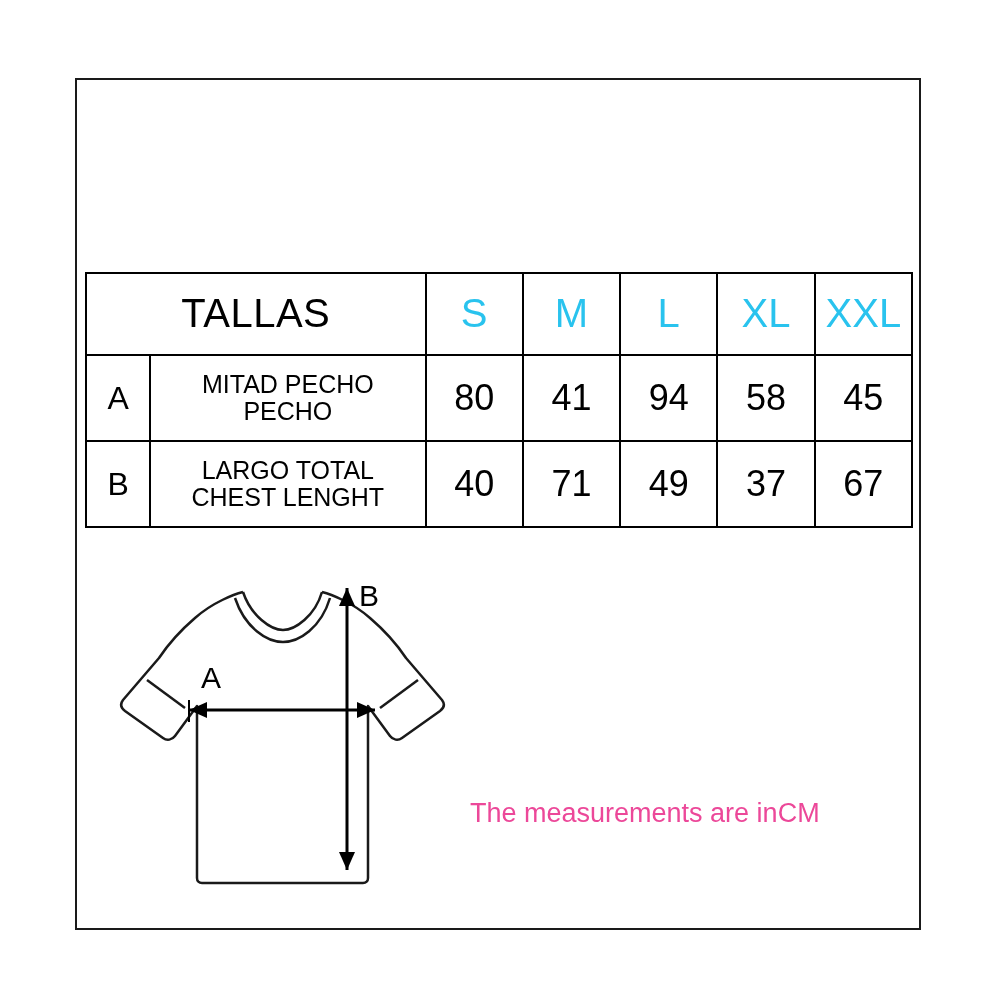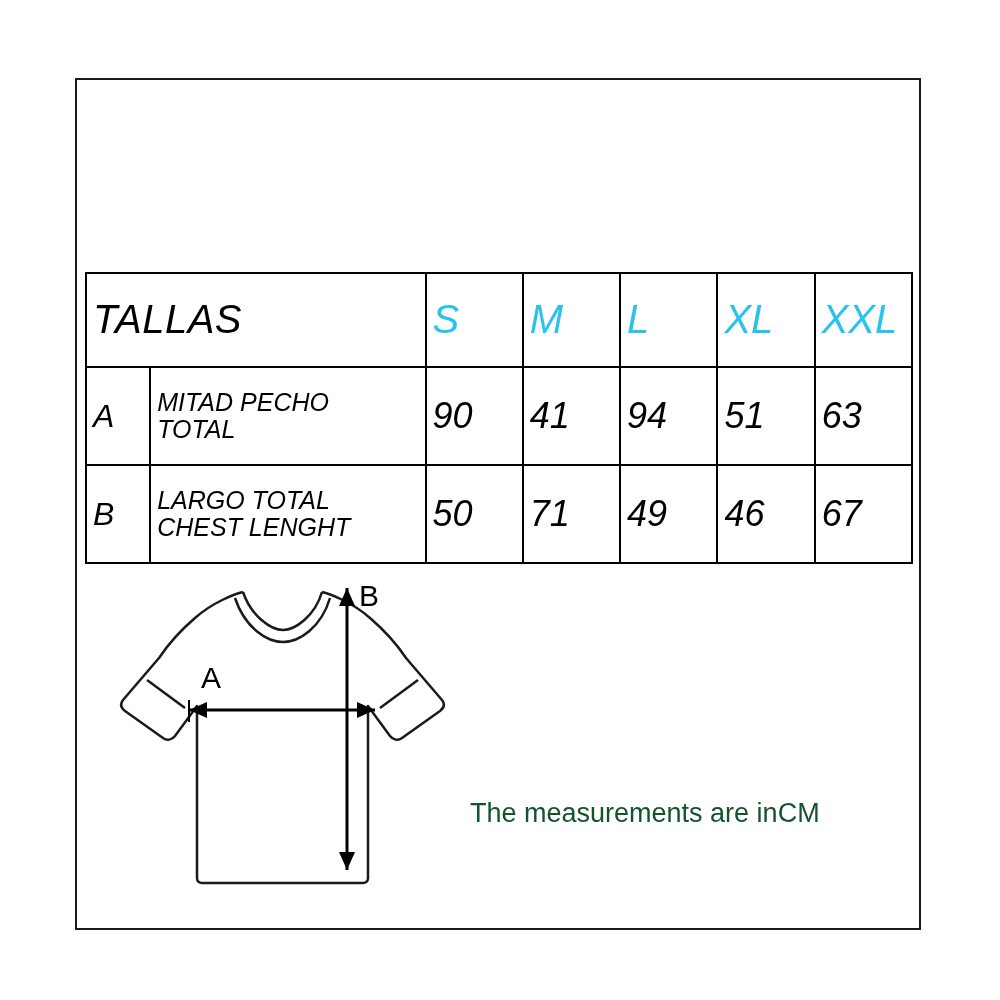--- a/index.html
+++ b/index.html
@@ -38,24 +38,24 @@
     position: absolute;
     left: 85px;
     top: 272px;
     width: 828px;
     border-collapse: collapse;
     table-layout: fixed;
     background: #ffffff;
   }
   #size-table td {
     border: 2px solid #000000;
+    text-align: center;
     vertical-align: middle;
-    padding: 6px;
+    padding: 0;
     line-height: 1.08;
-    font-style: italic;
   }
   .col-letter { width: 62px; }
   .col-name   { width: 266px; }
   .col-size   { width: 94px; }
 
   .hdr-row td { height: 80px; }
   .body-row td { height: 84px; }
 
   .tallas-label {
     font-size: 40px;
@@ -94,21 +94,21 @@
   #shirt-svg {
     position: absolute;
     left: 0;
     top: 0;
   }
   #measure-note {
     position: absolute;
     left: 385px;
     top: 258px;
     font-size: 27px;
-    color: #14532d;
+    color: #ec4899;
     white-space: nowrap;
   }
   .diagram-letter {
     font-size: 30px;
     fill: #000000;
     font-family: "Liberation Sans", sans-serif;
   }
 </style>
 </head>
 <body>
@@ -133,39 +133,39 @@
         <td class="size-hdr">M</td>
         <td class="size-hdr">L</td>
         <td class="size-hdr">XL</td>
         <td class="size-hdr">XXL</td>
       </tr>
 
       <tr class="body-row">
         <td class="row-letter">A</td>
         <td class="row-name">
           <span class="line1">MITAD PECHO</span>
-          <span class="line2">TOTAL</span>
+          <span class="line2">PECHO</span>
         </td>
-        <td class="cell-value">90</td>
+        <td class="cell-value">80</td>
         <td class="cell-value">41</td>
         <td class="cell-value">94</td>
-        <td class="cell-value">51</td>
-        <td class="cell-value">63</td>
+        <td class="cell-value">58</td>
+        <td class="cell-value">45</td>
       </tr>
 
       <tr class="body-row">
         <td class="row-letter">B</td>
         <td class="row-name">
           <span class="line1">LARGO TOTAL</span>
           <span class="line2">CHEST LENGHT</span>
         </td>
-        <td class="cell-value">50</td>
+        <td class="cell-value">40</td>
         <td class="cell-value">71</td>
         <td class="cell-value">49</td>
-        <td class="cell-value">46</td>
+        <td class="cell-value">37</td>
         <td class="cell-value">67</td>
       </tr>
     </tbody>
   </table>
 
   <div id="shirt-area">
     <svg id="shirt-svg" width="828" height="380" viewBox="0 0 828 380">
 
       <path d="M158,52
                C150,54 128,62 110,78

